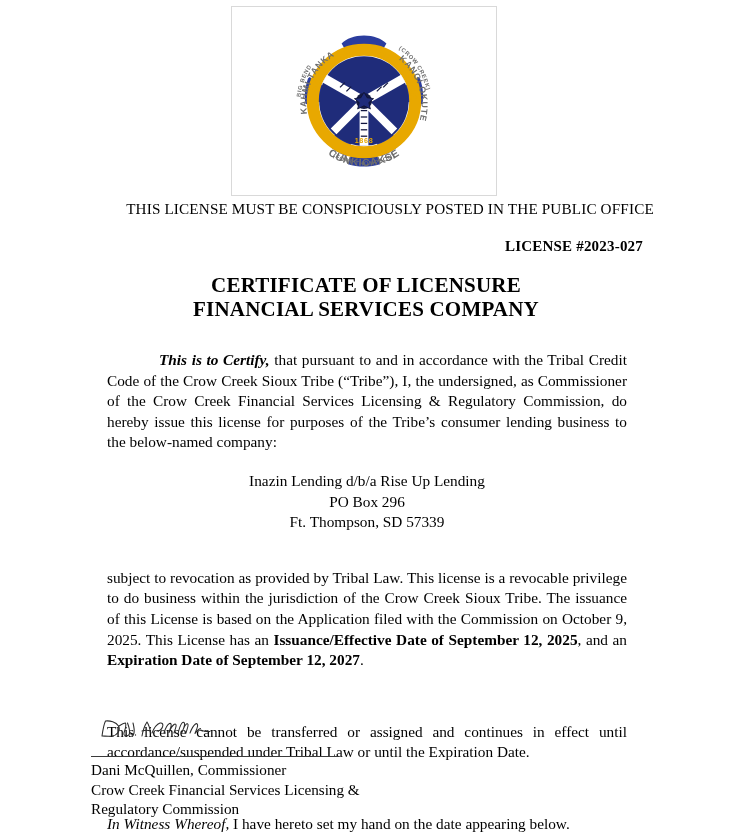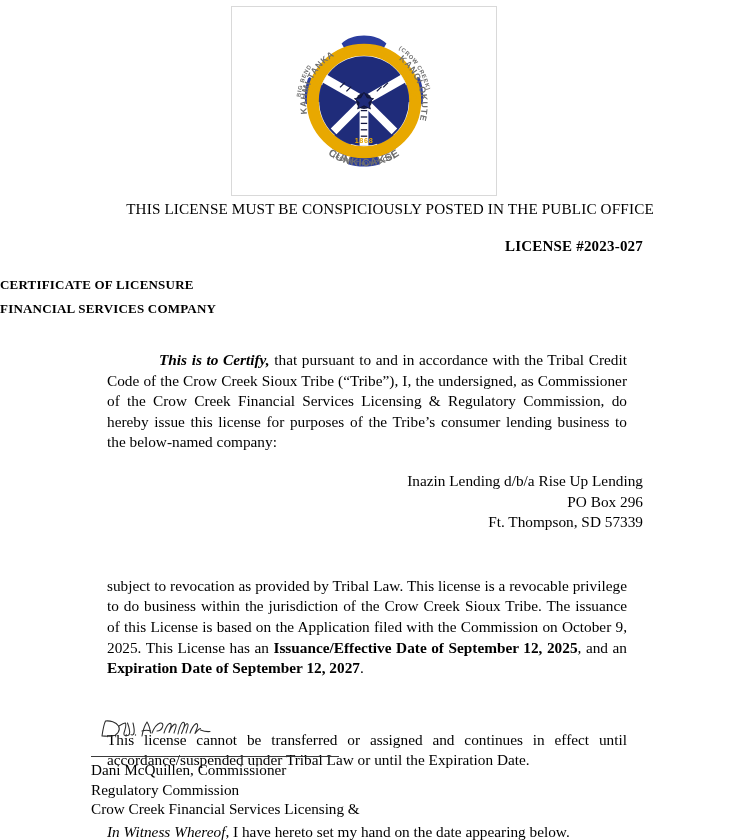--- a/index.html
+++ b/index.html
@@ -59,21 +59,22 @@
     font-weight: bold;
     letter-spacing: 0.2px;
   }
 
   
   .cert-title {
     position: absolute;
     left: 0;
     right: 0;
     top: 273px;
-    font-size: 13px;
+    text-align: center;
+    font-size: 21px;
     font-weight: bold;
     line-height: 24px;
     letter-spacing: 0.2px;
   }
 
   
   .body-col {
     position: absolute;
     left: 91px;
     top: 334px;
@@ -83,22 +84,22 @@
     margin: 16px;
     font-size: 15.3px;
     line-height: 20.6px;
     text-align: justify;
   }
   .lead { font-weight: bold; font-style: italic; }
   .ital { font-style: italic; }
   .bold { font-weight: bold; }
 
   .addr-block {
-    margin: 18px 0 8px 0;
-    text-align: right;
+    margin: 18px 0 0 0;
+    text-align: center;
     font-size: 15.3px;
     line-height: 20.6px;
   }
   .addr-block div { white-space: nowrap; }
 
   .gap-a { height: 19px; }
   .gap-b { height: 19px; }
   .gap-c { height: 19px; }
   .gap-d { height: 19px; }
 
@@ -264,16 +265,16 @@
       <path d="M158,36 C160,26 163,18 166,14 C169,11 172,13 171,18 C170,24 167,30 165,35 C167,30 170,22 173,18 C176,14 179,15 178,20 C177,25 175,30 174,34"></path>
       <path d="M182,34 C185,26 189,19 193,16 C196,14 198,17 197,21 C196,26 193,31 192,35 C195,31 199,26 203,25"></path>
       <path d="M203,28 C208,30 214,32 222,31"></path>
     </g>
   </svg>
 
   <div class="sig-rule"></div>
 
   <div class="sig-names">
     <div>Dani McQuillen, Commissioner</div>
+    <div>Crow Creek Financial Services Licensing &amp;</div>
     <div>Regulatory Commission</div>
-    <div>Crow Creek Financial Services Licensing &amp;</div>
   </div>
 </div>
 
 </body></html>

